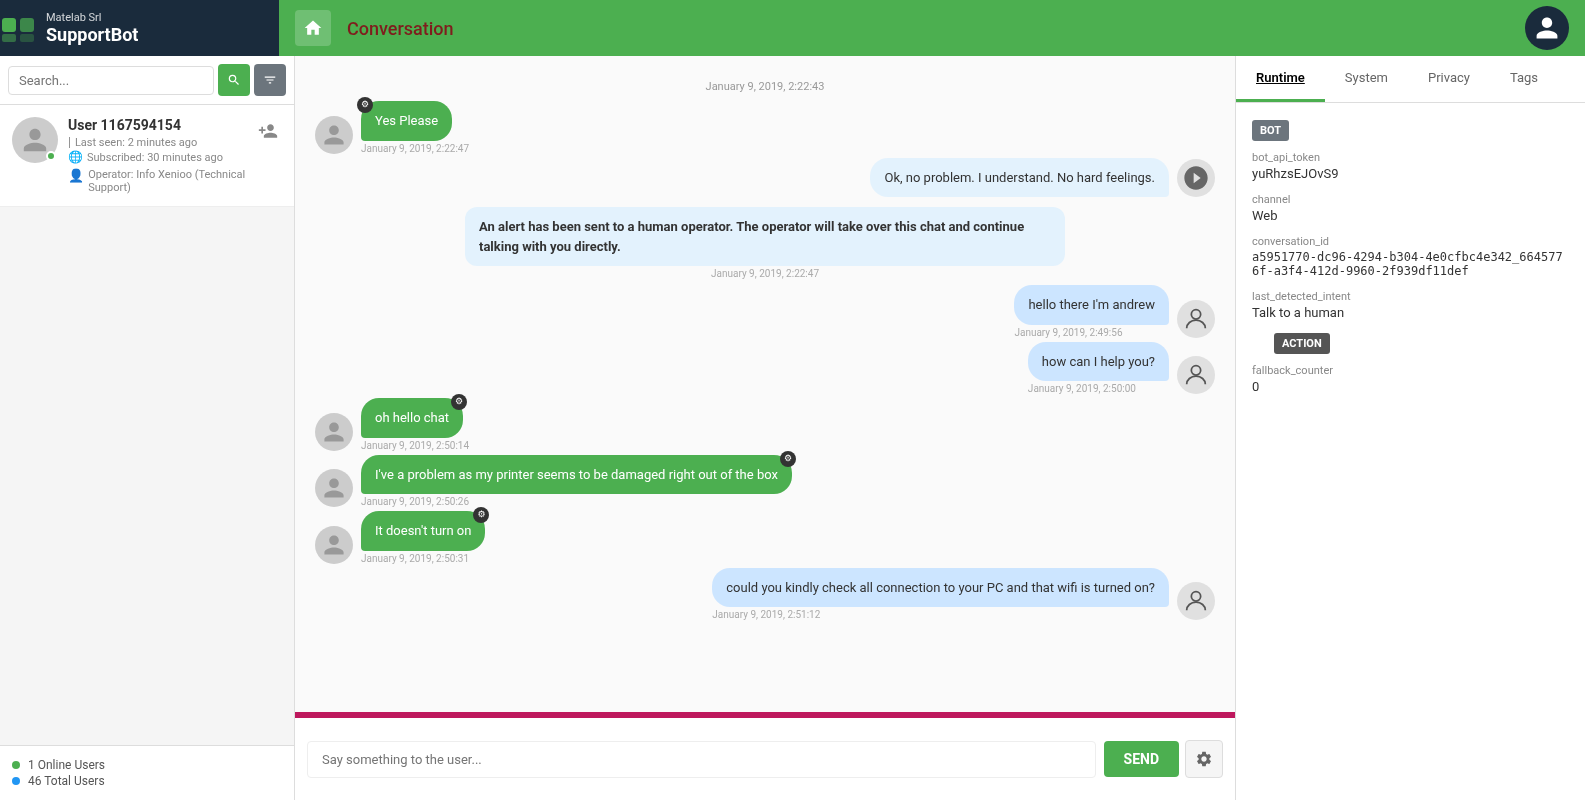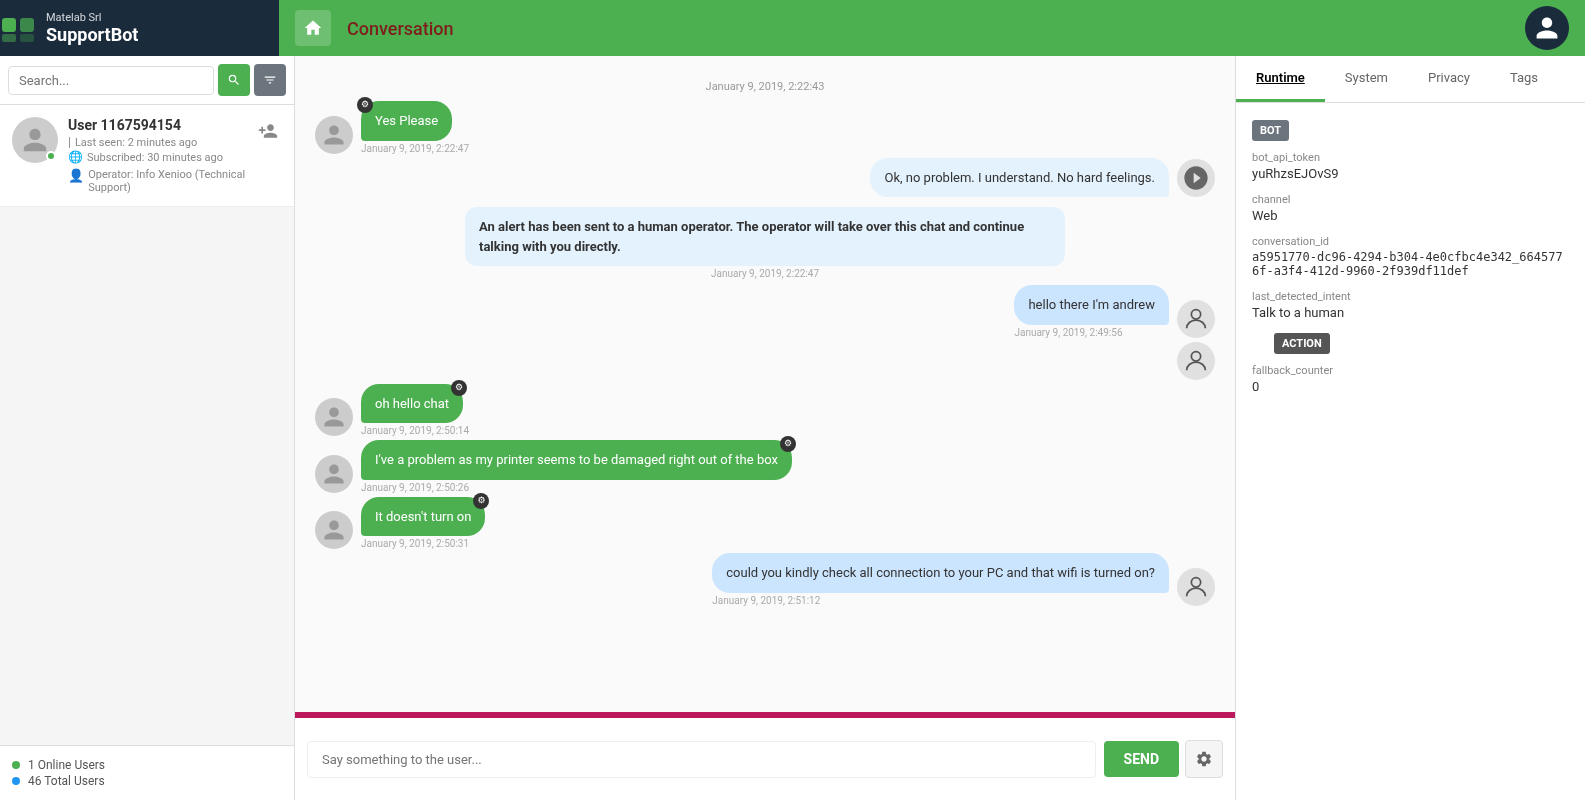--- a/index.html
+++ b/index.html
@@ -459,20 +459,26 @@
         </div>
         <div class="msg-avatar operator-avatar">
           <svg width="28" height="28" viewBox="0 0 24 24" fill="#555">
               <circle cx="12" cy="8" r="4" stroke="#555" stroke-width="1.5" fill="none"></circle>
               <path d="M4 20c0-4 3.6-7 8-7s8 3 8 7" stroke="#555" stroke-width="1.5" fill="none"></path>
             </svg>
         </div>
       </div>
 
       <div class="msg-row operator-msg">
+        <div class="bubble-wrap right">
+          <div class="bubble light-blue-operator">
+            <span>how can I help you?</span>
+          </div>
+          <div class="msg-time">January 9, 2019, 2:50:00</div>
+        </div>
         <div class="msg-avatar operator-avatar">
           <svg width="28" height="28" viewBox="0 0 24 24" fill="#555">
               <circle cx="12" cy="8" r="4" stroke="#555" stroke-width="1.5" fill="none"></circle>
               <path d="M4 20c0-4 3.6-7 8-7s8 3 8 7" stroke="#555" stroke-width="1.5" fill="none"></path>
             </svg>
         </div>
       </div>
 
       <div class="msg-row user-msg">
         <div class="msg-avatar">

